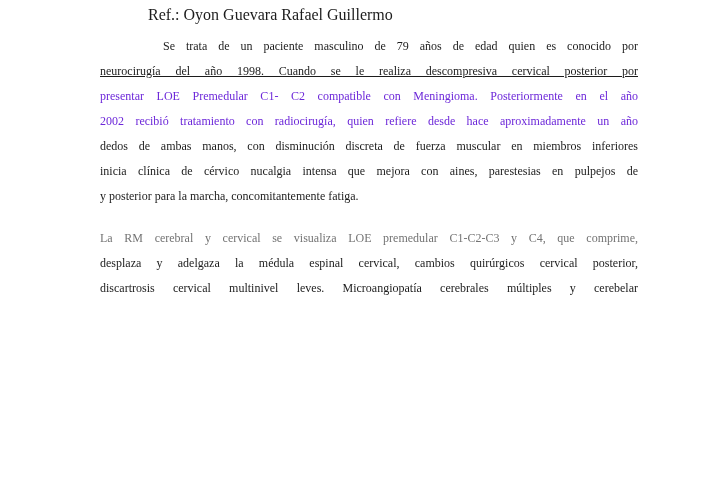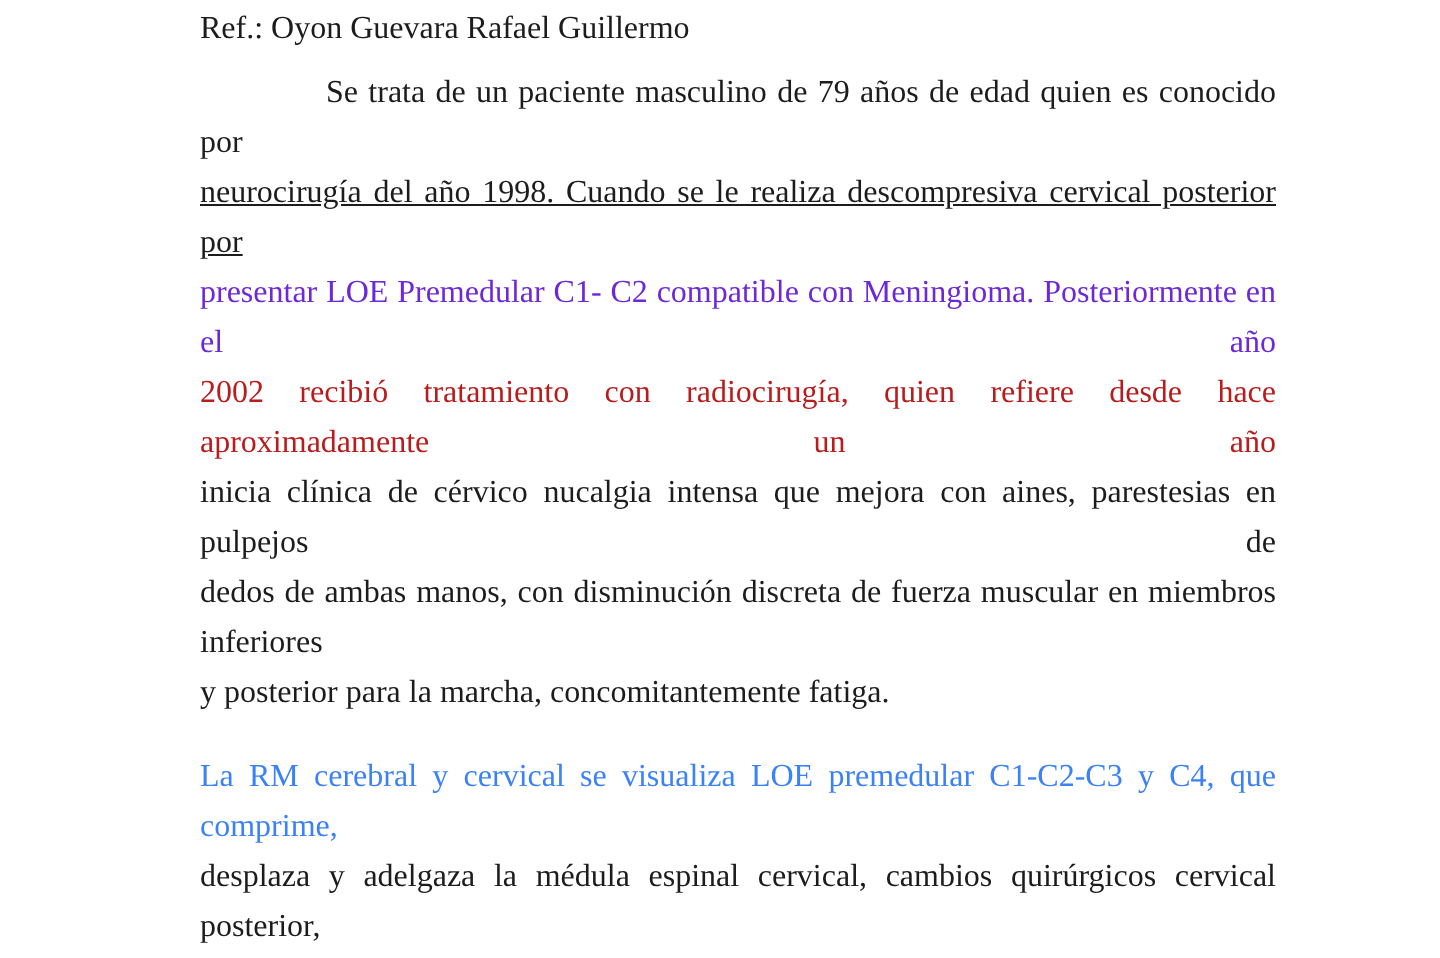--- a/index.html
+++ b/index.html
@@ -26,47 +26,47 @@
     line-height: 25px;
     color: #1c1c1c;
     text-align: left;
   }
   .para {
     margin: 0 0 17px 0;
     padding: 0;
   }
   .line {
     display: block;
-    font-size: 16px;
+    font-size: 12px;
     line-height: 25px;
     color: #1c1c1c;
     text-align: justify;
     text-align-last: justify;
   }
   .line.last {
     text-align-last: left;
   }
   .line.indent {
     text-indent: 63px;
   }
 </style>
 </head>
 <body style="background: rgb(255, 255, 255);">
 
 <div class="page">
-  <p class="ref" style="color: rgb(28, 28, 28);">Ref.: Oyon Guevara Rafael Guillermo</p>
+  <p class="ref" style="color: rgb(28, 28, 28); margin-left: 48px;">Ref.: Oyon Guevara Rafael Guillermo</p>
   <div id="paragraphs">
       <p class="para">
         <span class="line indent" style="color: rgb(28, 28, 28);">Se trata de un paciente masculino de 79 años de edad quien es conocido por</span>
         <span class="line" style="color: rgb(28, 28, 28); text-decoration: underline;">neurocirugía del año 1998. Cuando se le realiza descompresiva cervical posterior por</span>
         <span class="line" style="color: #6d28d9;">presentar LOE Premedular C1- C2 compatible con Meningioma. Posteriormente en el año</span>
-        <span class="line" style="color: #b91c1c;">2002 recibió tratamiento con radiocirugía, quien refiere desde hace aproximadamente un año</span>
+        <span class="line" style="color: #6d28d9;">2002 recibió tratamiento con radiocirugía, quien refiere desde hace aproximadamente un año</span>
+        <span class="line" style="color: rgb(28, 28, 28);">dedos de ambas manos, con disminución discreta de fuerza muscular en miembros inferiores</span>
         <span class="line" style="color: rgb(28, 28, 28);">inicia clínica de cérvico nucalgia intensa que mejora con aines, parestesias en pulpejos de</span>
-        <span class="line" style="color: rgb(28, 28, 28);">dedos de ambas manos, con disminución discreta de fuerza muscular en miembros inferiores</span>
         <span class="line last" style="color: rgb(28, 28, 28);">y posterior para la marcha, concomitantemente fatiga.</span>
       </p>
       <p class="para">
-        <span class="line" style="color: #3b82f6;">La RM cerebral y cervical se visualiza LOE premedular C1-C2-C3 y C4, que comprime,</span>
+        <span class="line" style="color: #737373;">La RM cerebral y cervical se visualiza LOE premedular C1-C2-C3 y C4, que comprime,</span>
         <span class="line" style="color: rgb(28, 28, 28);">desplaza y adelgaza la médula espinal cervical, cambios quirúrgicos cervical posterior,</span>
         <span class="line" style="color: rgb(28, 28, 28);">discartrosis cervical multinivel leves. Microangiopatía cerebrales múltiples y cerebelar</span>
       </p>
     </div>
 </div>
 
 </body></html>

